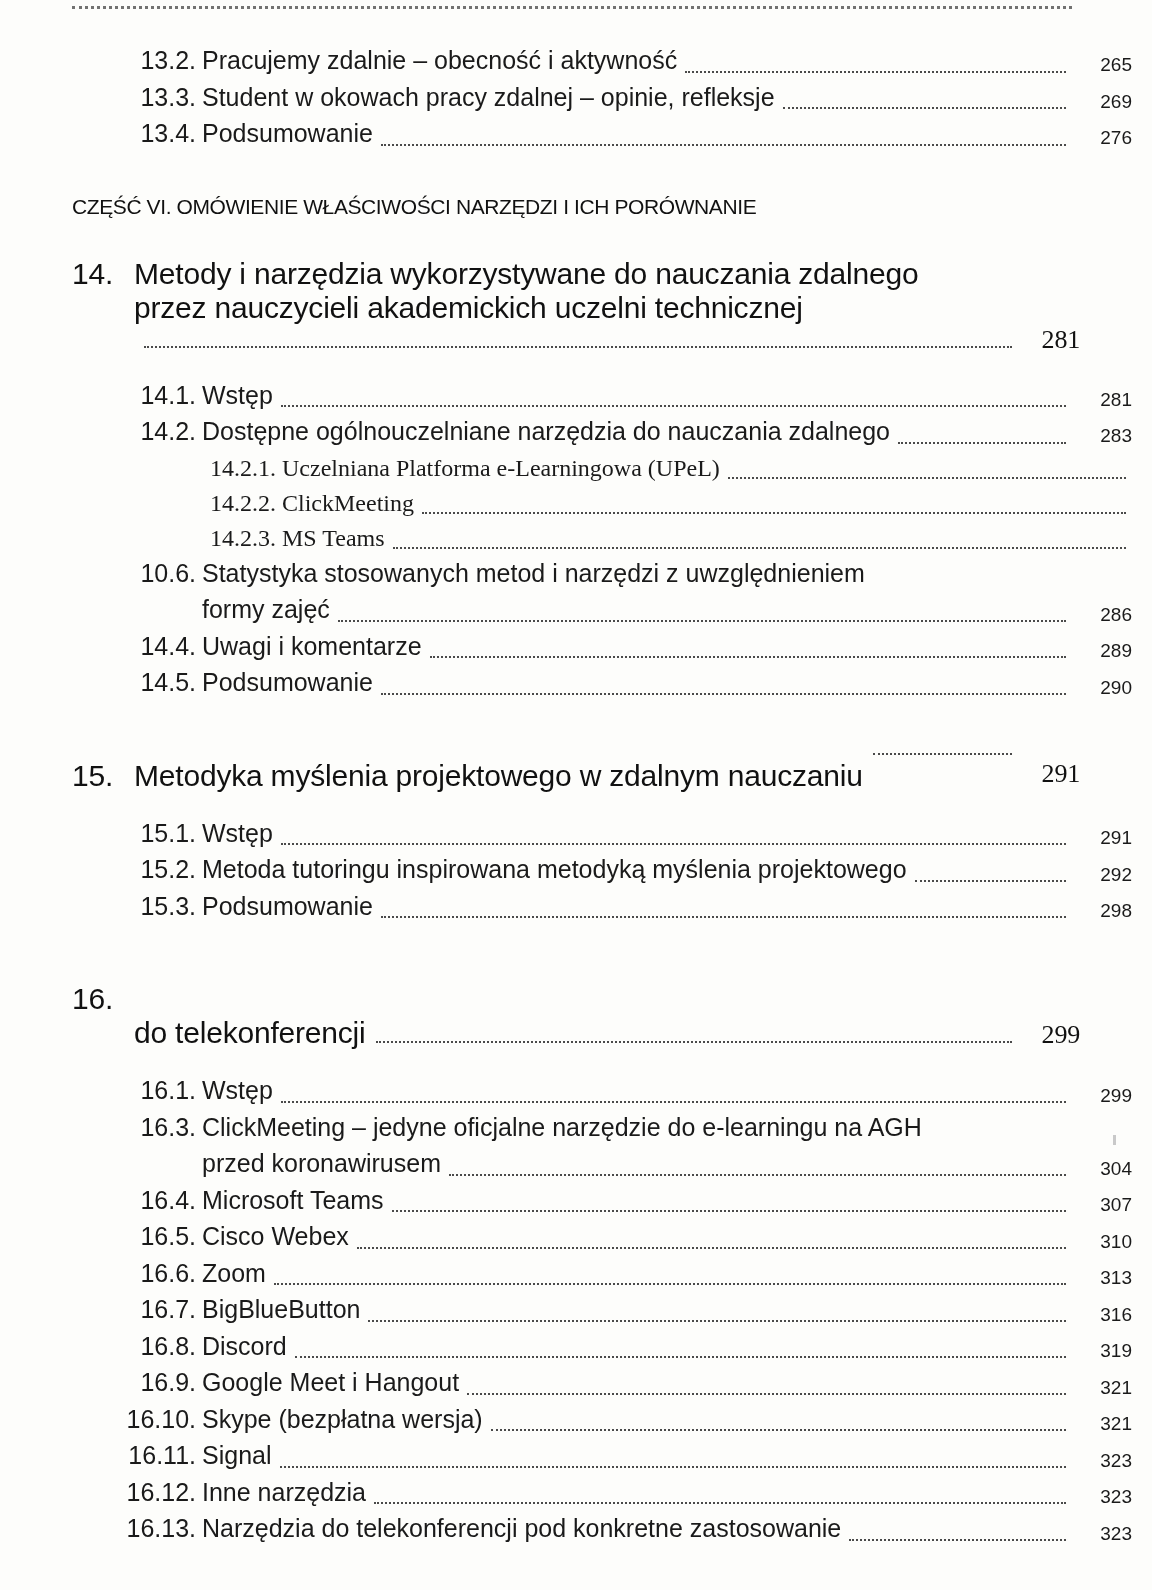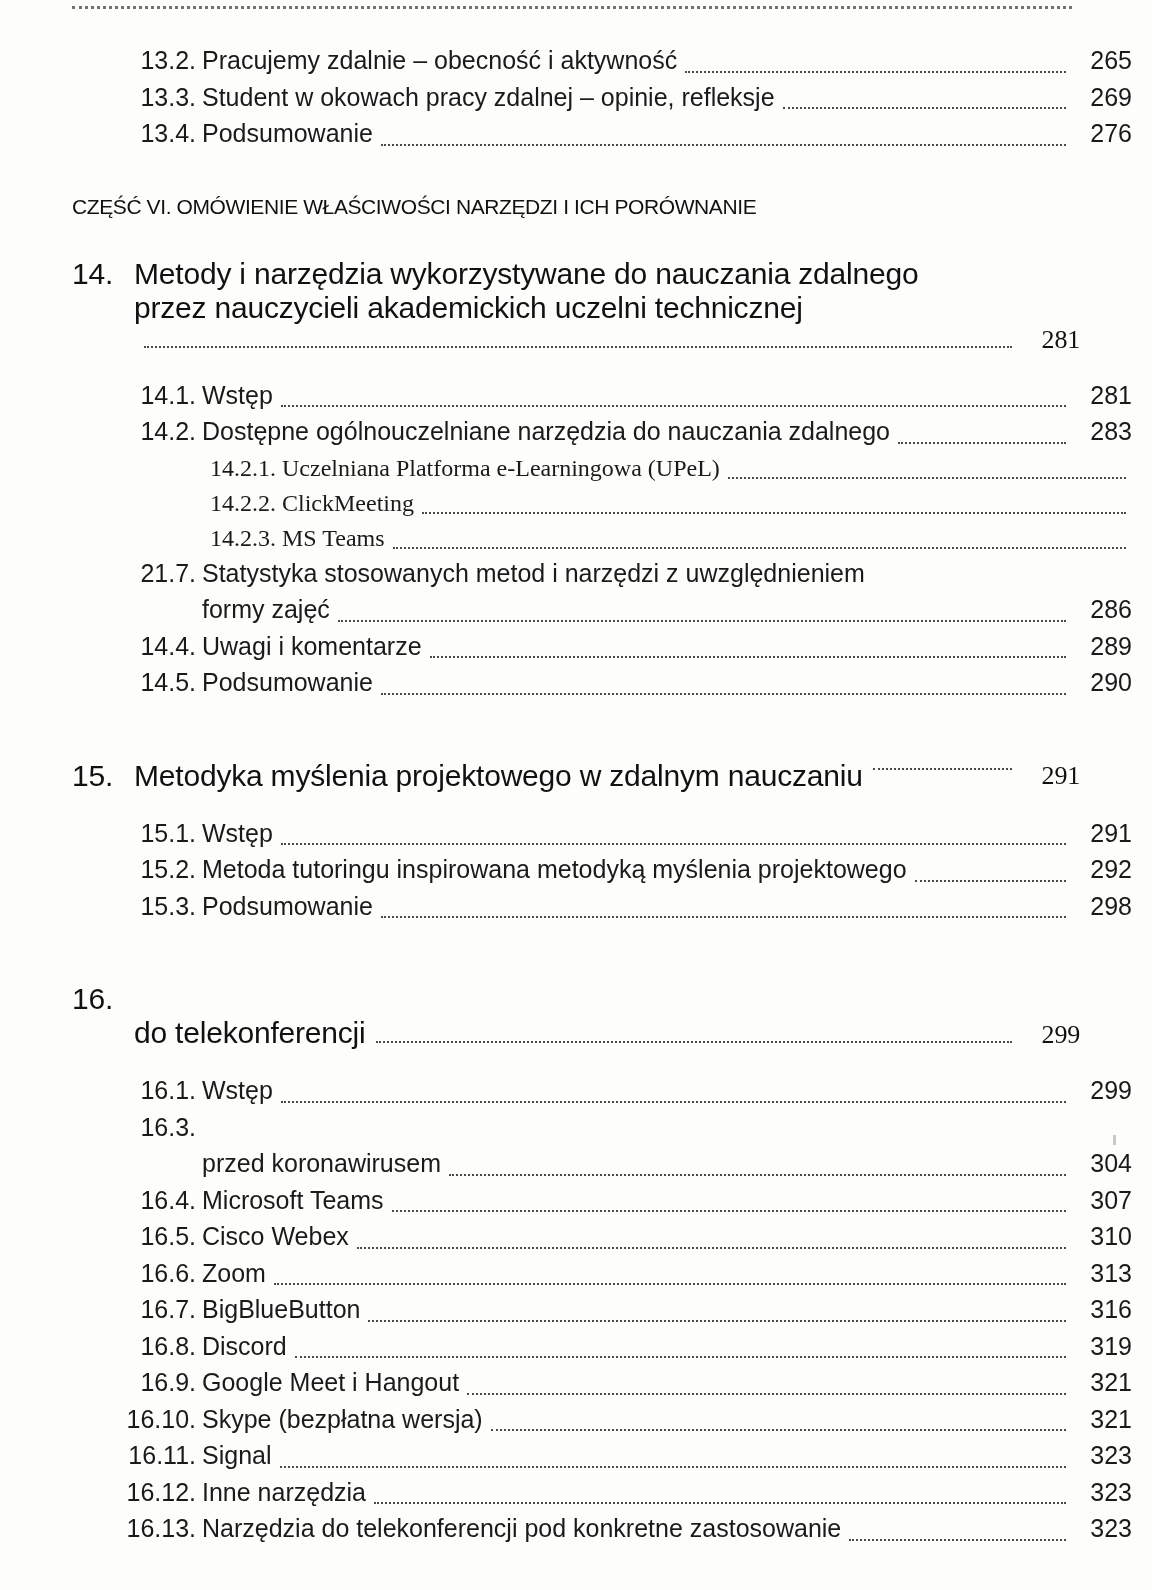--- a/index.html
+++ b/index.html
@@ -77,21 +77,21 @@
 
   
   
   .lvl2 {
     font-family: Liberation Sans, sans-serif;
     font-size: 25px;
     margin-left: 52px;
     margin-bottom: 3px;
   }
   .lvl2 .num { width: 72px; }
-  .lvl2 .page-no { font-size: 25px; }
+  .lvl2 .page-no { font-size: 19px; }
 
   
   .lvl3 {
     font-family: "Liberation Serif", serif;
     font-size: 24px;
     margin-left: 112px;
     margin-bottom: 3px;
   }
   .lvl3 .num { width: 92px; }
   .lvl3 .page-no { font-size: 24px; }
@@ -112,21 +112,21 @@
     font-family: "Liberation Sans", sans-serif;
     font-size: 30px;
     font-weight: 400;
     letter-spacing: -0.2px;
     color: #111;
     margin-top: 30px;
     margin-bottom: 10px;
   }
   .chapter .chap-line {
     display: flex;
-    align-items: center;
+    align-items: flex-start;
     width: 100%;
   }
   .chapter .num {
     flex: 0 0 auto;
     width: 62px;
     white-space: pre;
   }
   .chapter .txt {
     flex: 0 0 auto;
     white-space: pre-wrap;
@@ -240,21 +240,21 @@
       <span class="leader"></span>
       <span class="page-no">284</span>
     </div>
     <div class="row lvl3">
       <span class="num">14.2.3.</span>
       <span class="txt">MS Teams</span>
       <span class="leader"></span>
       <span class="page-no">285</span>
     </div>
     <div class="row lvl2">
-      <span class="num">21.7.</span>
+      <span class="num">10.6.</span>
       <span class="txt">Statystyka stosowanych metod i narzędzi z uwzględnieniem</span>
       <span class="leader blank"></span>
       <span class="page-no"></span>
     </div>
     <div class="row lvl2">
       <span class="num"></span>
       <span class="txt">formy zajęć</span>
       <span class="leader"></span>
       <span class="page-no">286</span>
     </div>
@@ -319,20 +319,21 @@
     <div class="spacer-sm"></div>
 
     <div class="row lvl2">
       <span class="num">16.1.</span>
       <span class="txt">Wstęp</span>
       <span class="leader"></span>
       <span class="page-no">299</span>
     </div>
     <div class="row lvl2">
       <span class="num">16.3.</span>
+      <span class="txt">ClickMeeting – jedyne oficjalne narzędzie do e-learningu na AGH</span>
       <span class="leader blank"></span>
       <span class="page-no"></span>
     </div>
     <div class="row lvl2">
       <span class="num"></span>
       <span class="txt">przed koronawirusem</span>
       <span class="leader"></span>
       <span class="page-no">304</span>
     </div>
     <div class="row lvl2">

